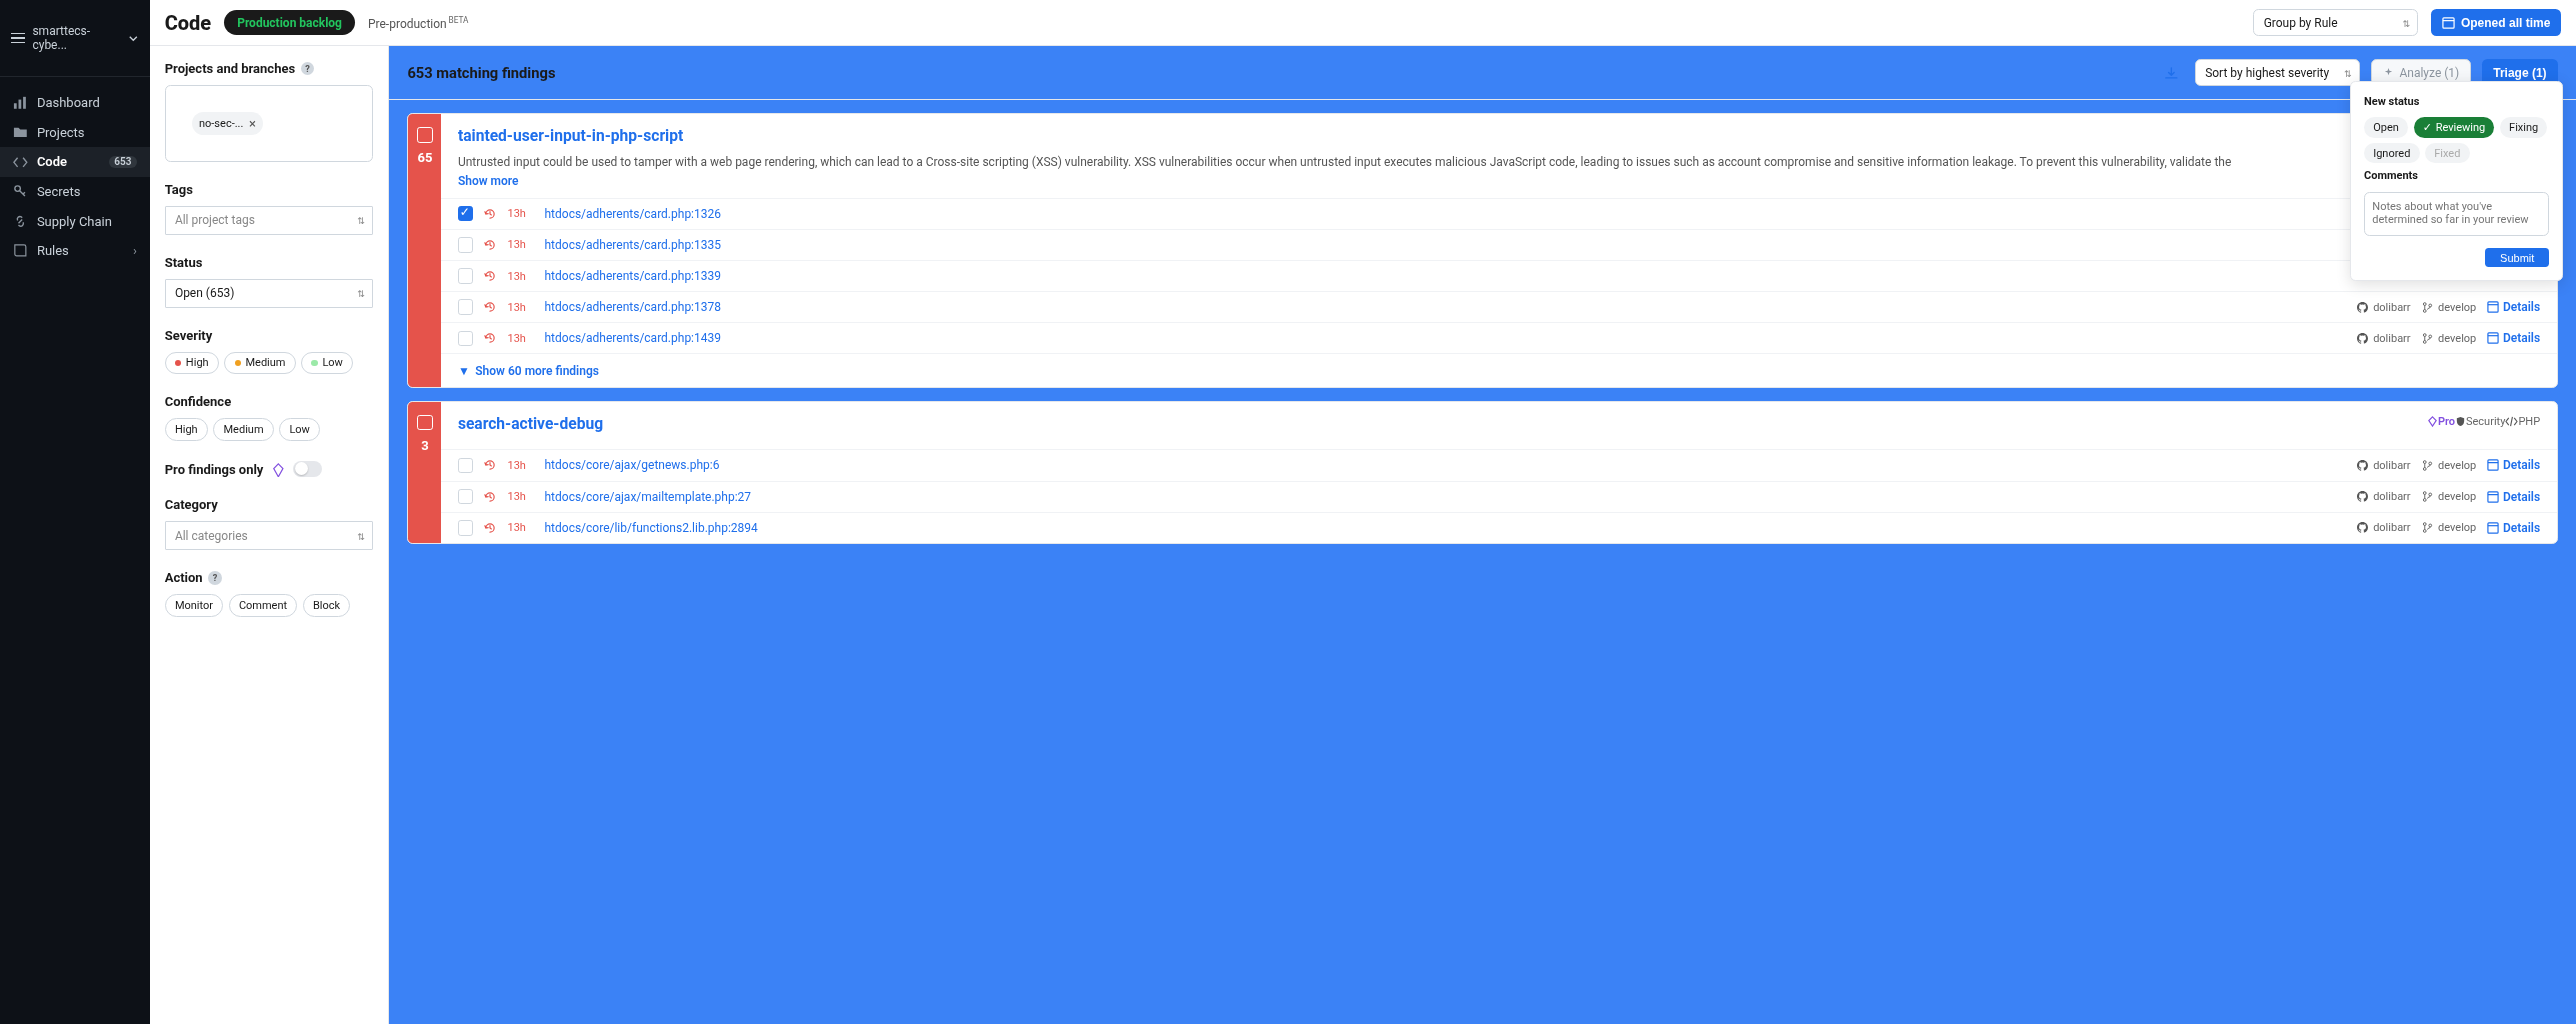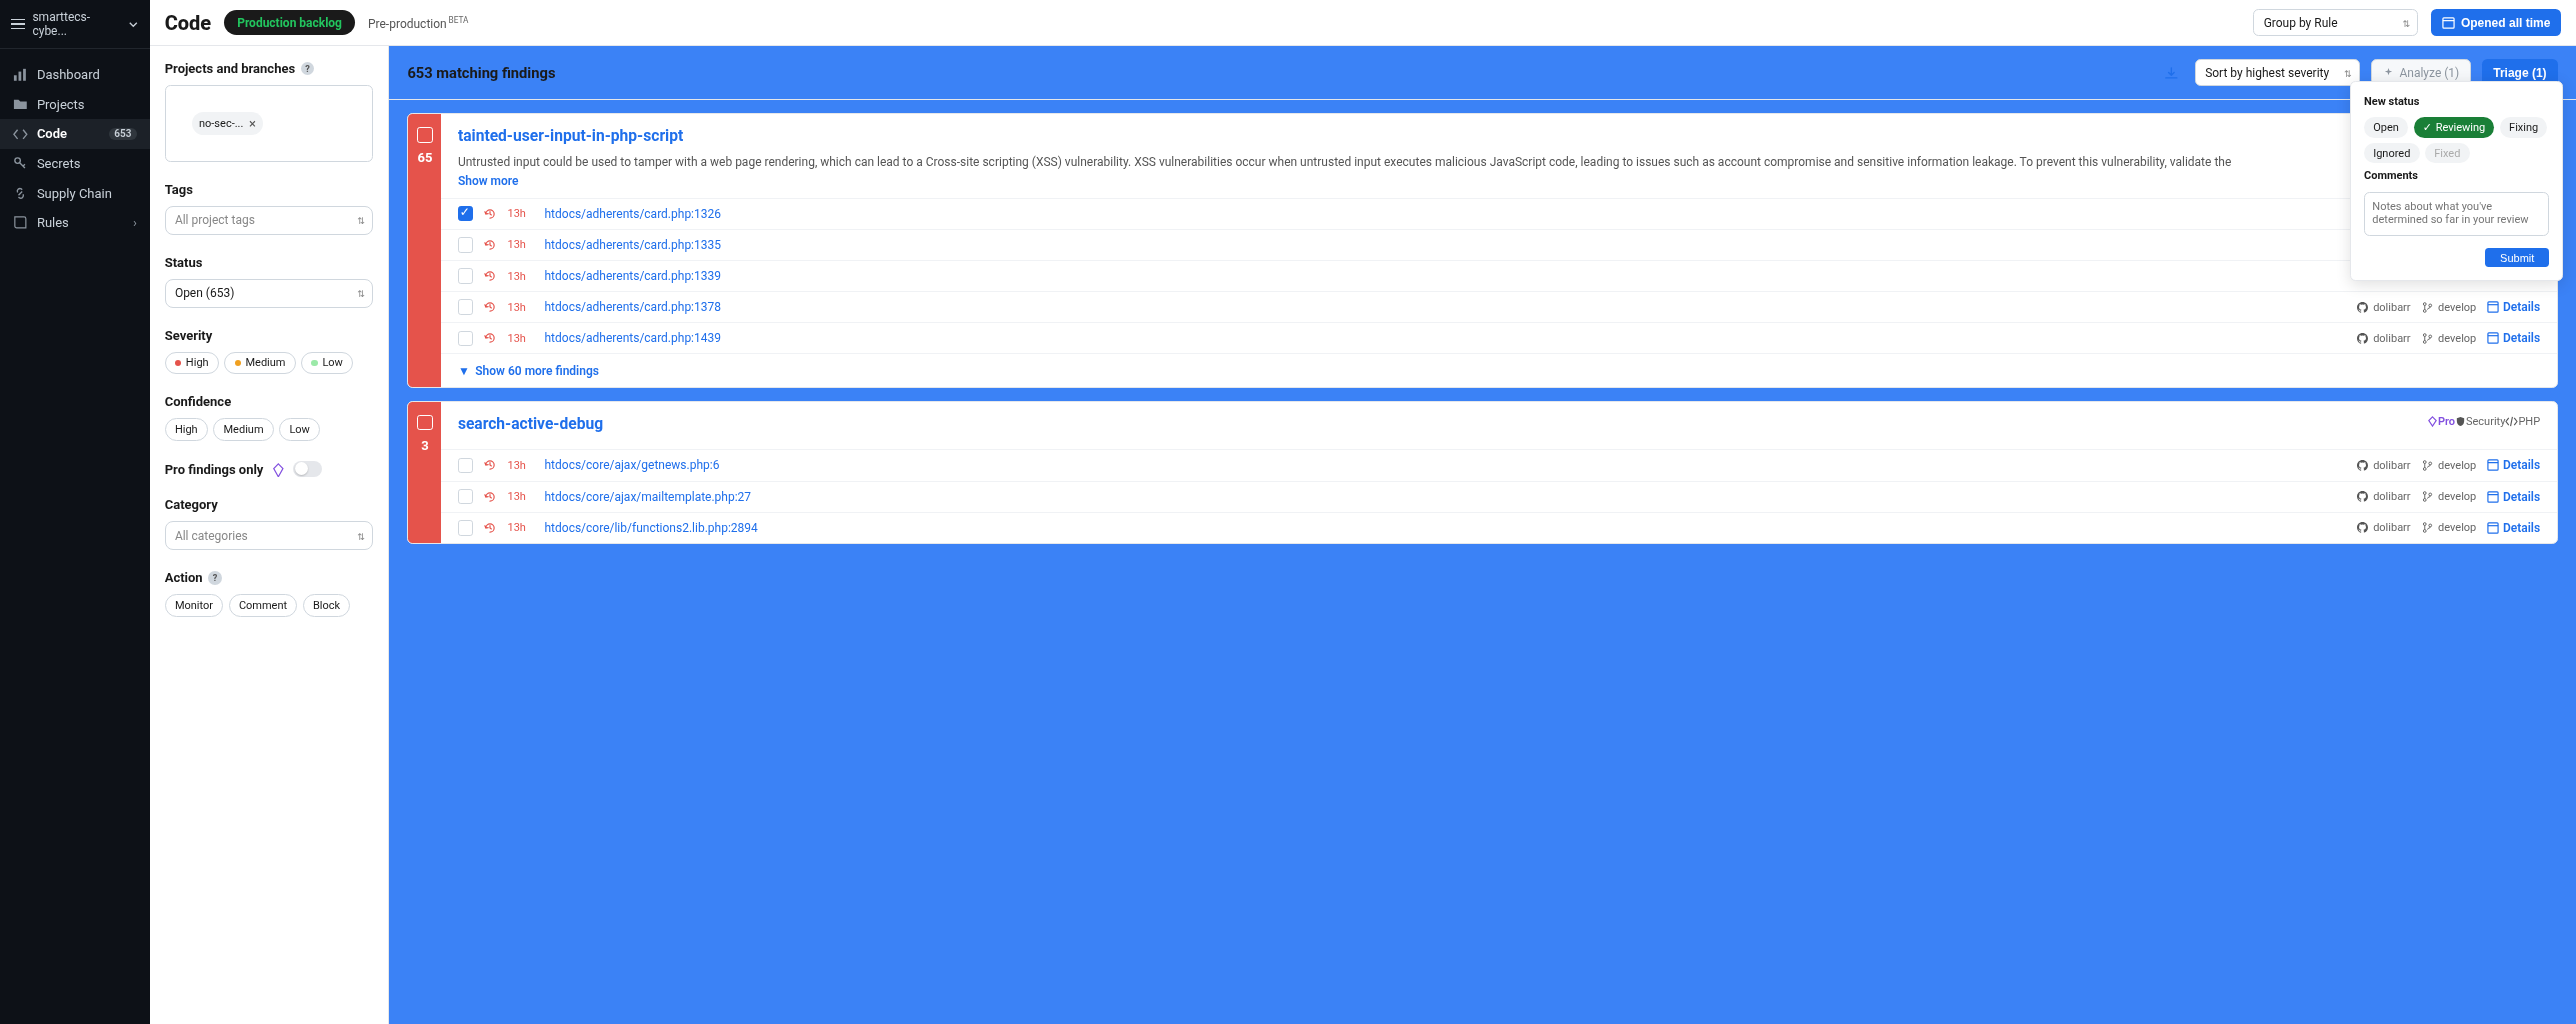--- a/index.html
+++ b/index.html
@@ -1,21 +1,21 @@
 <!DOCTYPE html>
 <html style="font-size:14.7px"><head>
 <meta charset="utf-8">
 <style>
 * { box-sizing: border-box; margin: 0; padding: 0; }
 body { font-family: -apple-system, BlinkMacSystemFont, "Segoe UI", Roboto, sans-serif; font-size: 13px; color: #1a1a1a; background: #fff; overflow: hidden; }
 .app { display: flex; height: 100vh; width: 100vw; }
 
 
 .sidebar { width: 150px; background: #0d1117; color: #c9d1d9; flex-shrink: 0; }
-.sidebar-header { display: flex; align-items: center; padding: 10px 11px; border-bottom: 0.9px solid #21262d; gap: 7.3px; font-size: 12px; }
+.sidebar-header { display: flex; align-items: center; padding: 24px 11px; border-bottom: 0.9px solid #21262d; gap: 7.3px; font-size: 12px; }
 .menu-icon { width: 14.7px; height: 11px; display: inline-flex; flex-direction: column; justify-content: space-between; }
 .menu-icon span { height: 1.8px; background: #c9d1d9; }
 .chev-down { width: 11px; height: 11px; }
 .nav { padding-top: 11px; }
 .nav-item { display: flex; align-items: center; padding: 7.3px 13px; gap: 9.2px; font-size: 13px; cursor: pointer; }
 .nav-item.active { background: #1c2128; color: #fff; font-weight: 600; }
 .nav-icon { width: 14.7px; height: 14.7px; display: inline-flex; align-items: center; justify-content: center; color: #8b949e; }
 .nav-badge { margin-left: auto; background: #30363d; color: #c9d1d9; border-radius: 9.2px; padding: 0.9px 5.5px; font-size: 10px; font-weight: 600; }
 .nav-chev { margin-left: auto; color: #8b949e; }
 
@@ -33,21 +33,21 @@
 
 
 .content { flex: 1; display: flex; overflow: hidden; }
 .filters { width: 239px; border-right: 0.9px solid #e5e7eb; padding: 14.7px; overflow-y: auto; }
 .filter-section { margin-bottom: 20px; }
 .filter-label { font-weight: 700; font-size: 13px; margin-bottom: 9.2px; display: flex; align-items: center; gap: 5.5px; }
 .help-dot { width: 13.8px; height: 13.8px; border-radius: 50%; background: #d0d7de; color: #555; font-size: 9.2px; display: inline-flex; align-items: center; justify-content: center; font-weight: 700; }
 .chip-box { border: 0.9px solid #d0d7de; border-radius: 5.5px; padding: 26px; min-height: 48px; }
 .chip { display: inline-flex; align-items: center; background: #f1f3f5; border-radius: 13px; padding: 3.7px 7.3px; font-size: 11px; gap: 5.5px; }
 .chip-x { cursor: pointer; font-size: 13px; color: #555; }
-.filter-select { border: 0.9px solid #d0d7de; border-radius: 8px; padding: 6.4px 9.2px; width: 100%; font-size: 12px; color: #555; position: relative; }
+.filter-select { border: 0.9px solid #d0d7de; border-radius: 1px; padding: 6.4px 9.2px; width: 100%; font-size: 12px; color: #555; position: relative; }
 .tag-row { display: flex; gap: 5.5px; flex-wrap: wrap; }
 .sev-chip { border: 0.9px solid #d0d7de; border-radius: 13px; padding: 3.7px 9.2px; font-size: 11px; display: inline-flex; align-items: center; gap: 4.6px; cursor: pointer; }
 .dot { width: 6.4px; height: 6.4px; border-radius: 50%; display: inline-block; }
 .dot-high { background: #e5534b; }
 .dot-med { background: #f0a020; }
 .dot-low { background: #9be9a8; }
 .toggle { width: 29px; height: 16.5px; background: #e5e7eb; border-radius: 9.2px; position: relative; display: inline-block; }
 .toggle::after { content: ''; width: 13px; height: 13px; background: #fff; border-radius: 50%; position: absolute; top: 1.8px; left: 1.8px; box-shadow: 0 0.9px 1.8px rgba(0,0,0,0.2); }
 
 

